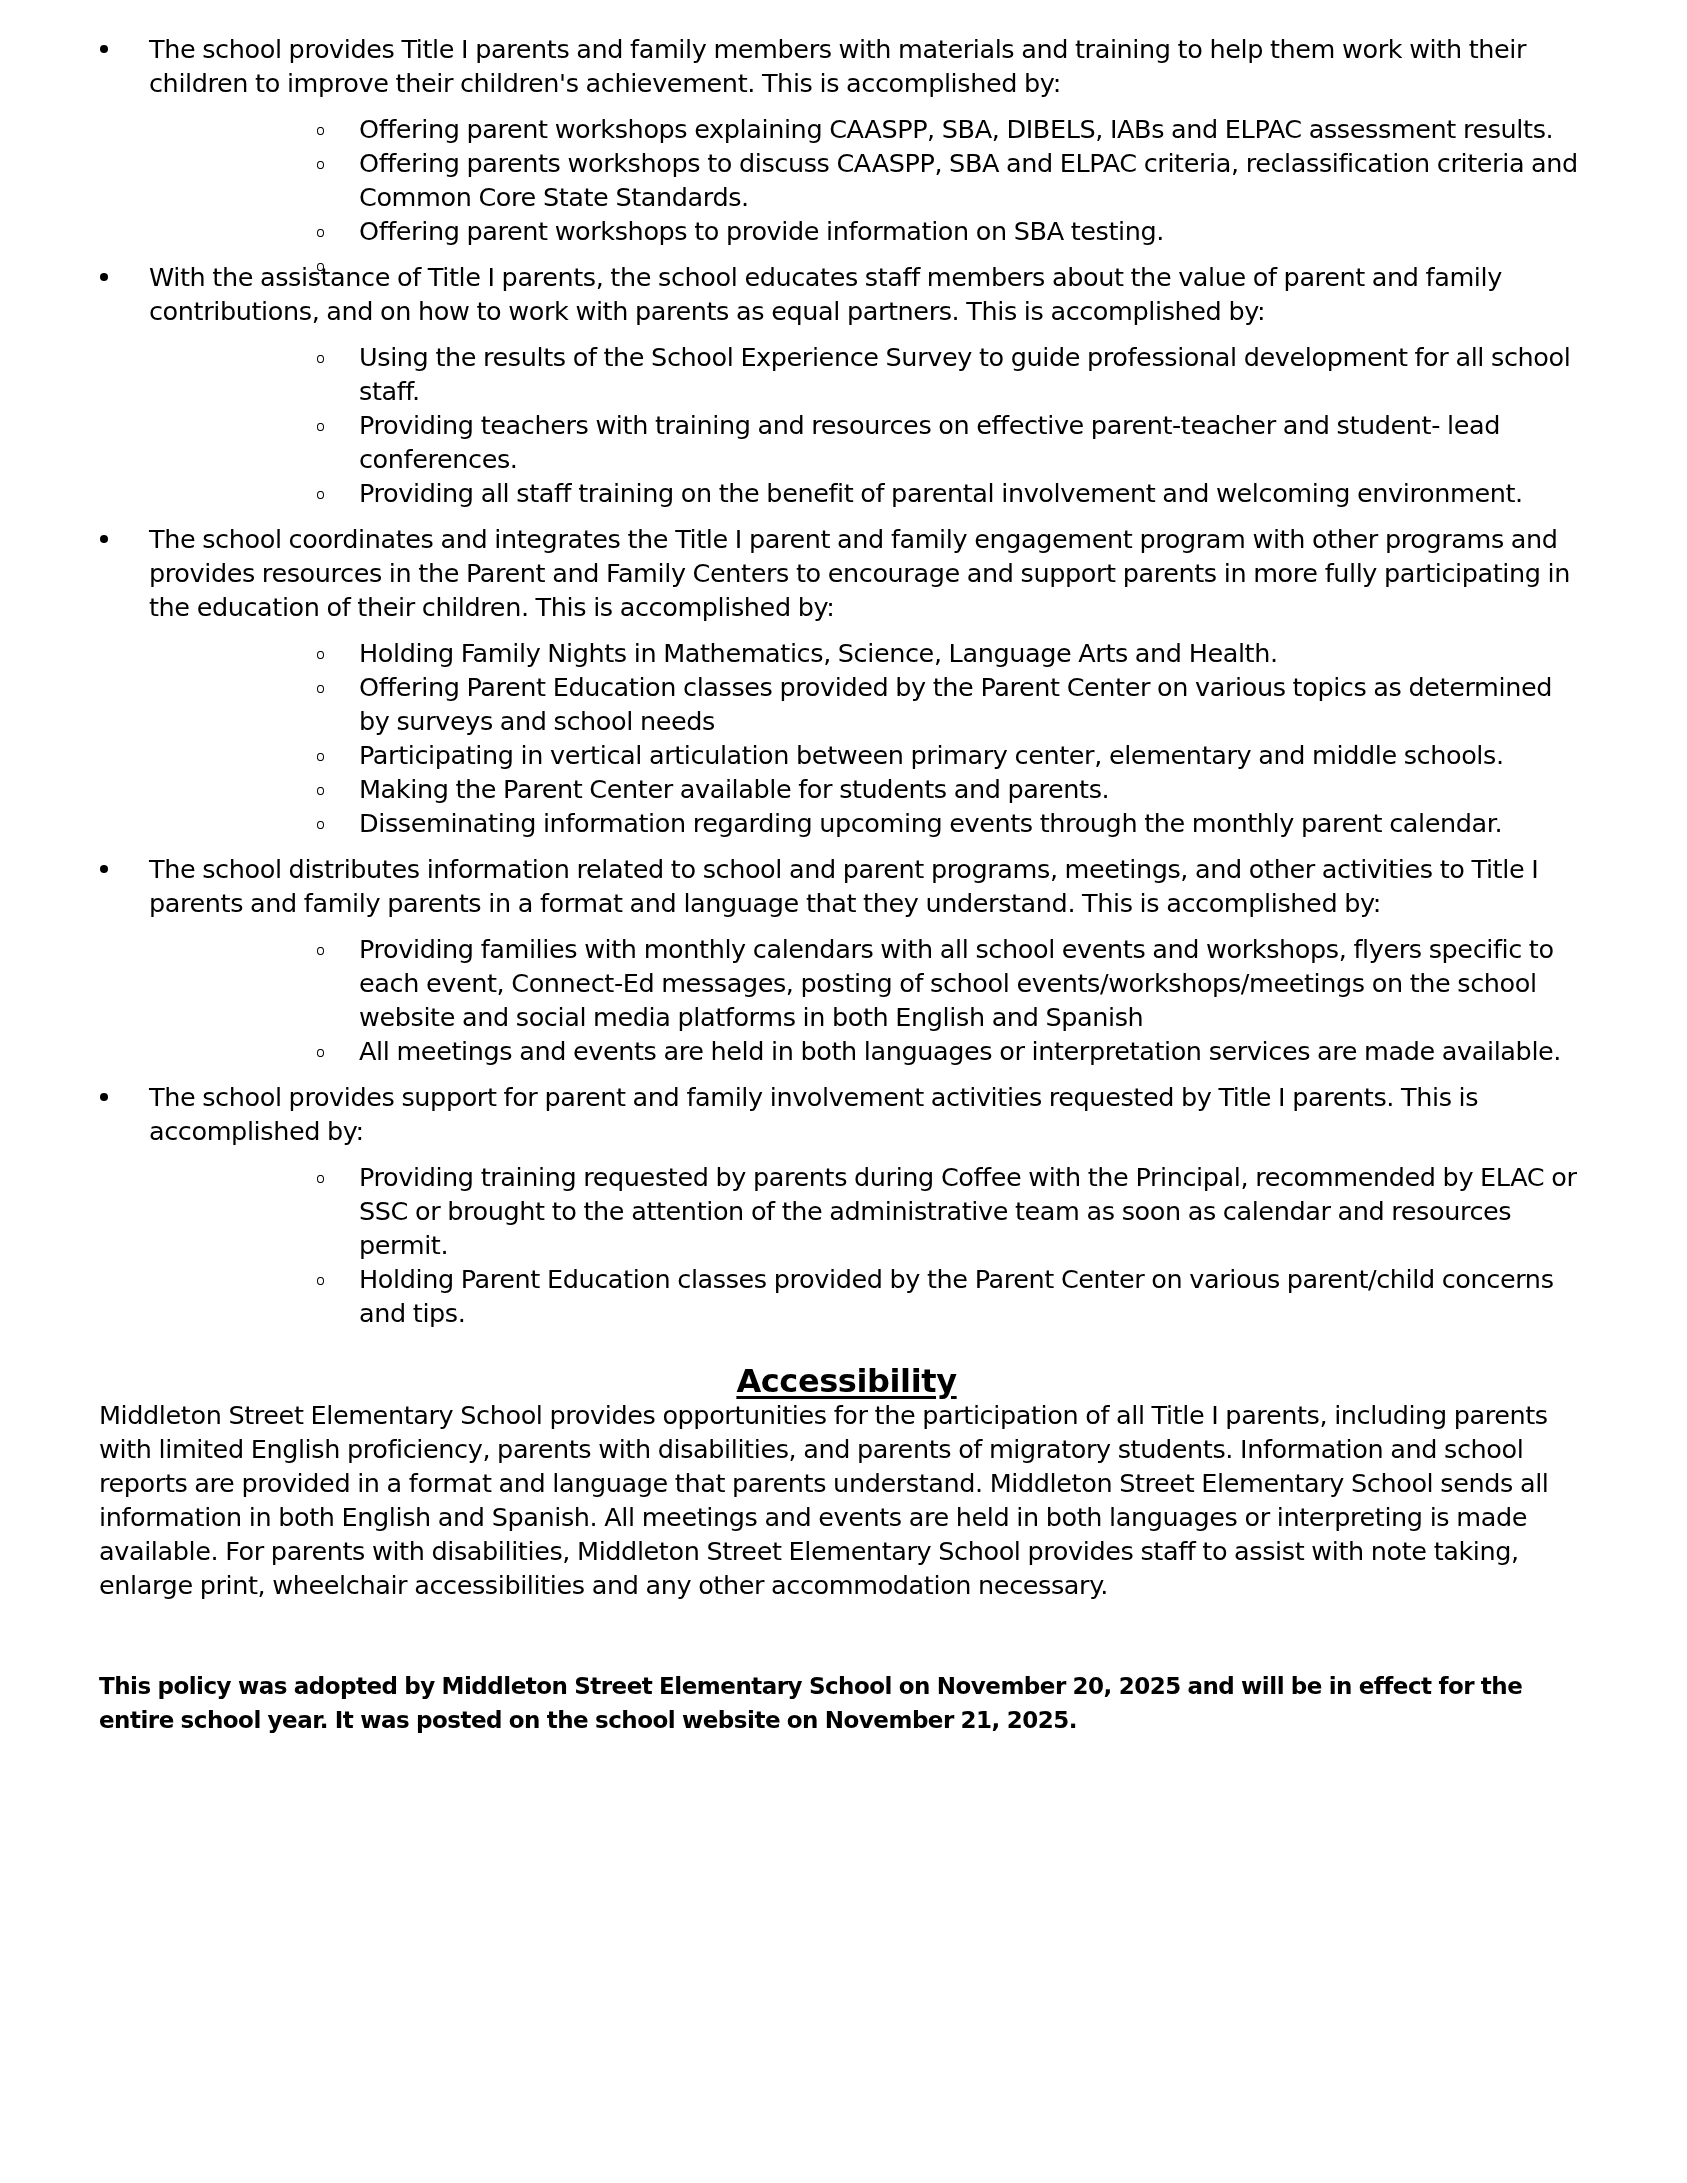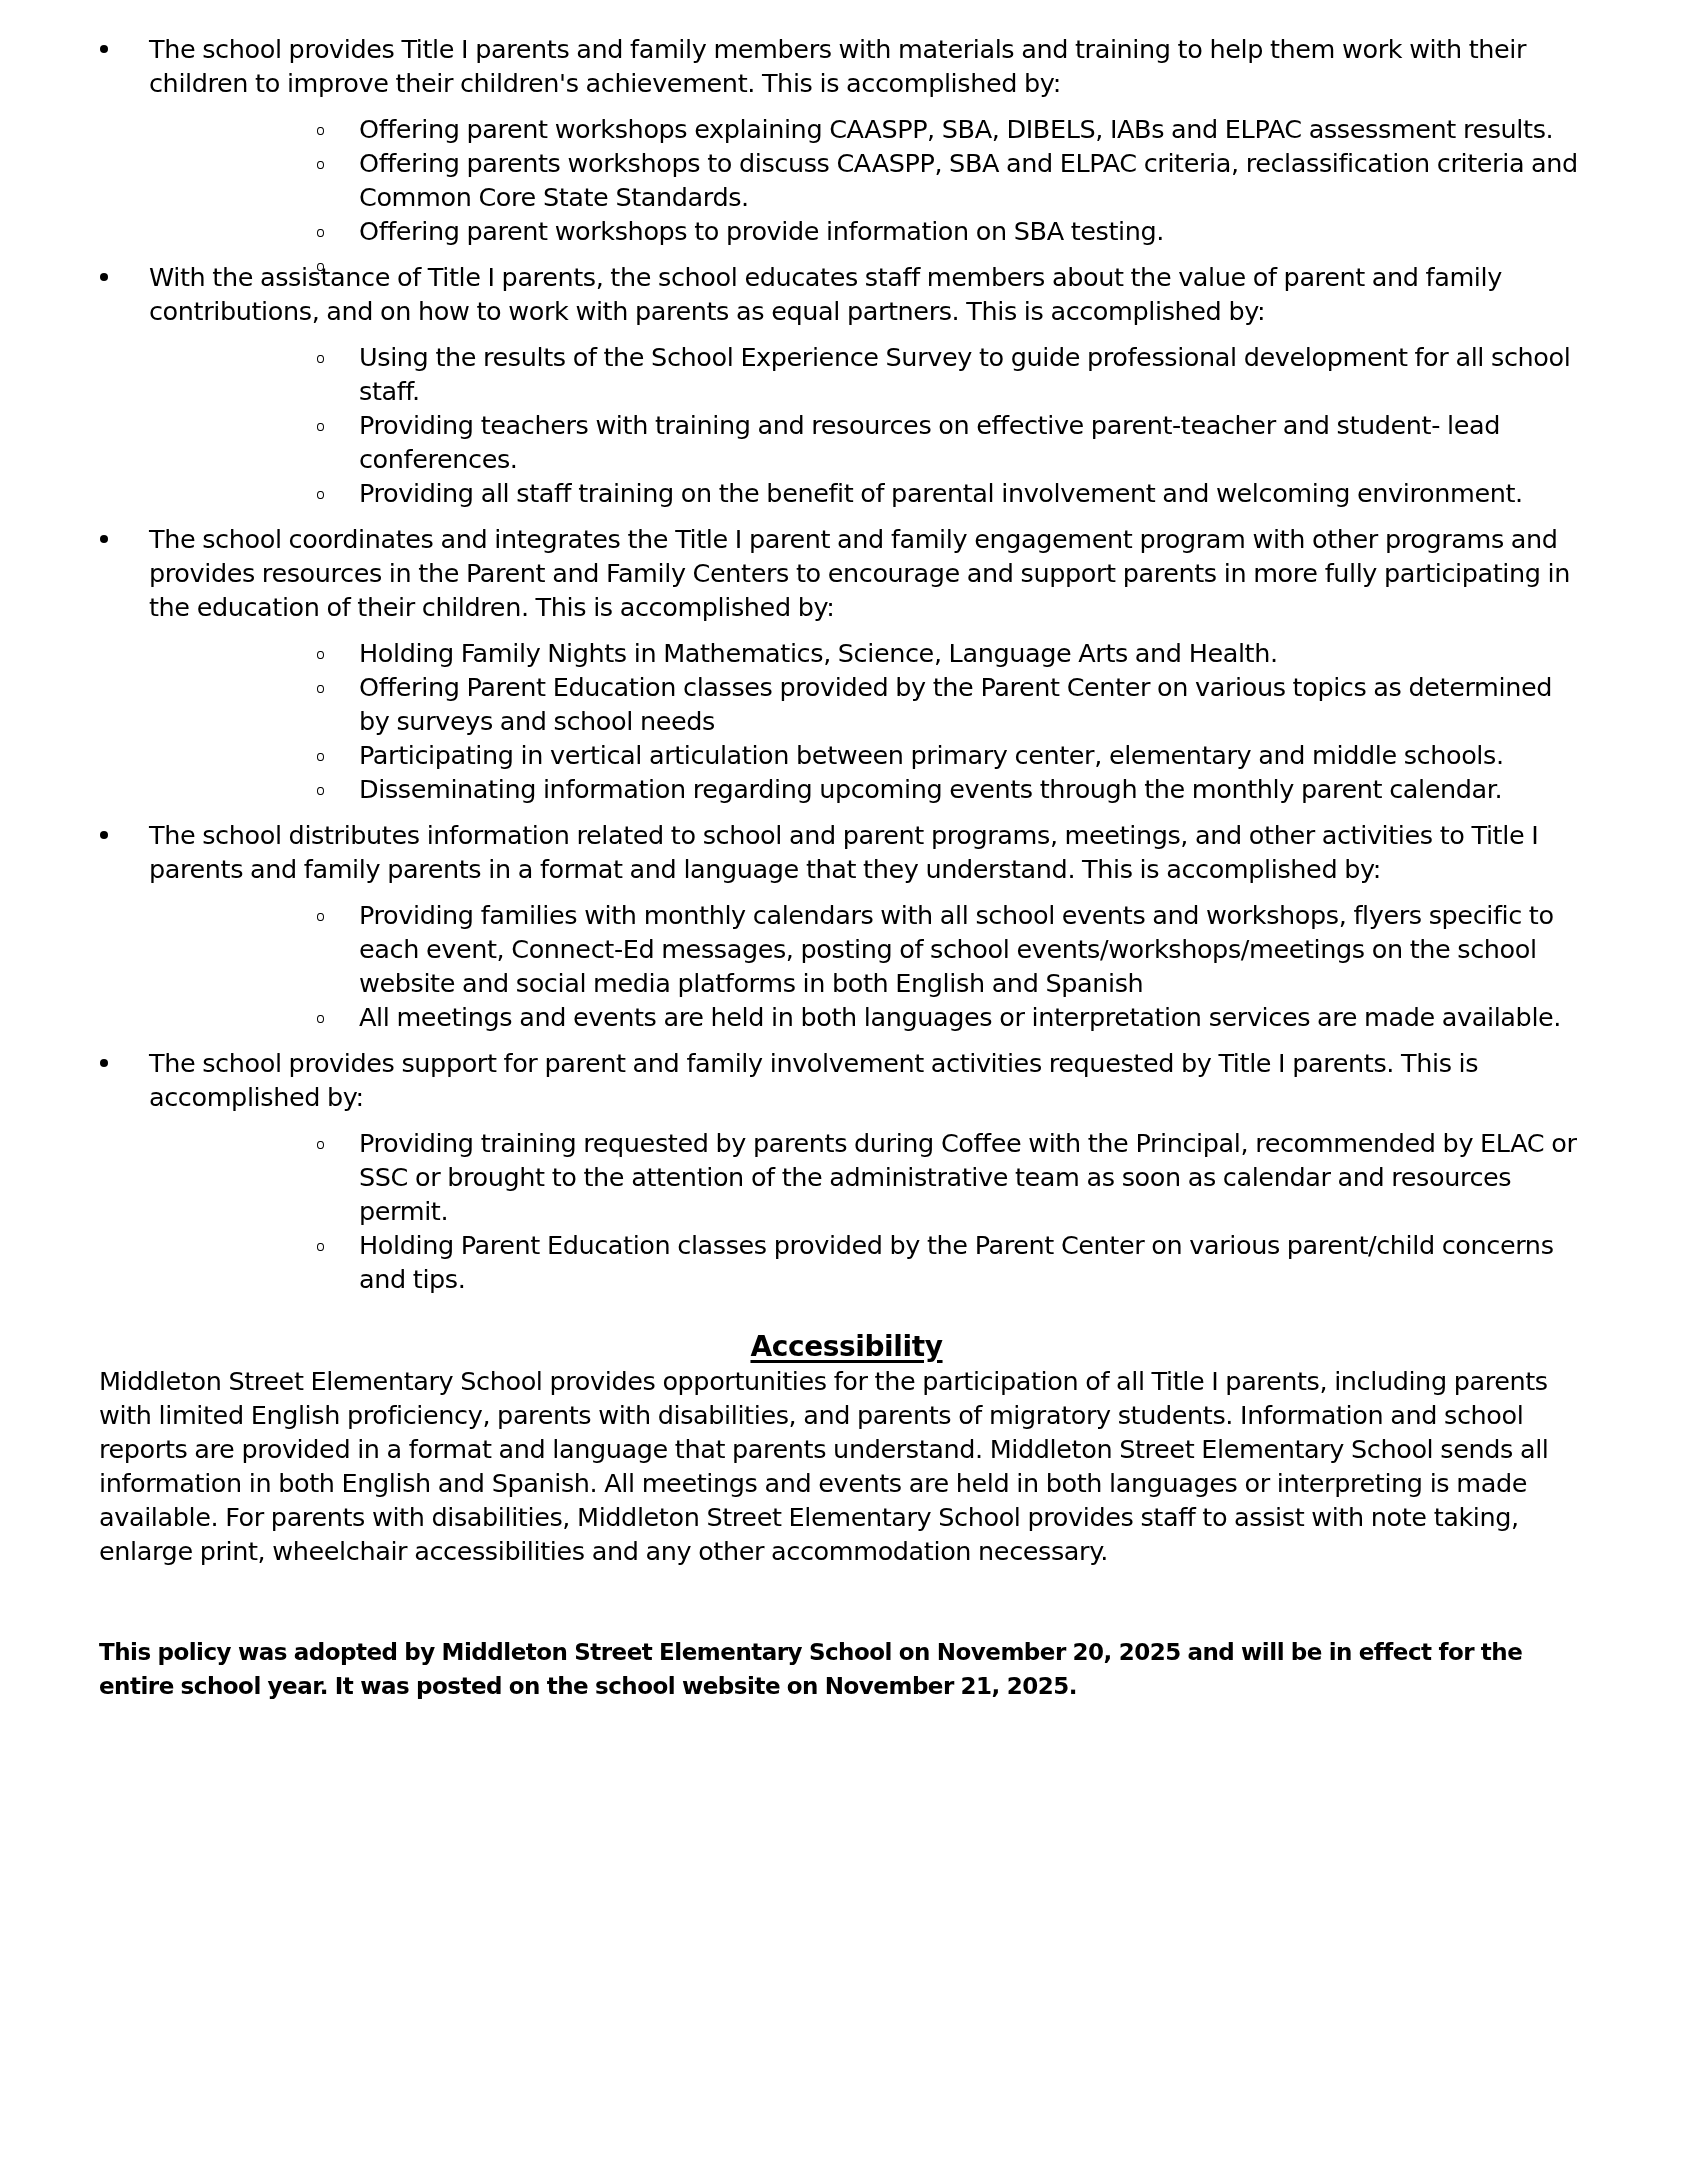--- a/index.html
+++ b/index.html
@@ -18,21 +18,21 @@
   }
   ul.sub { list-style: none; margin: 12px; padding: 0; }
   li.subitem { position: relative; padding-left: 198px; }
   .sub-bullet {
     position: absolute; left: 156px; top: 14.6px; width: 6.6px; height: 8.6px;
     border: 1.3px solid #000; border-radius: 50%; box-sizing: border-box;
   }
   .heading {
     text-align: center; font-weight: bold; text-decoration: underline;
     text-decoration-thickness: 2.6px; text-underline-offset: 4px;
-    font-size: 28px; line-height: 34px; margin-top: 34px;
+    font-size: 32px; line-height: 34px; margin-top: 34px;
     letter-spacing: -0.4px;
   }
   .para { margin: 0; }
   .footer-note {
     margin-top: 67px; font-weight: bold; font-size: 23px; line-height: 34px;
     letter-spacing: -0.5px; word-spacing: -0.7px;
   }
 </style>
 </head>
 <body>
@@ -61,20 +61,21 @@
       </ul>
     </li>
 
     <li class="item">
       <span class="bullet"></span>
       <span>The school coordinates and integrates the Title I parent and family engagement program with other programs and provides resources in the Parent and Family Centers to encourage and support parents in more fully participating in the education of their children. This is accomplished by:</span>
       <ul class="sub">
         <li class="subitem"><span class="sub-bullet"></span><span>Holding Family Nights in Mathematics, Science, Language Arts and Health.</span></li>
         <li class="subitem"><span class="sub-bullet"></span><span>Offering Parent Education classes provided by the Parent Center on various topics as determined by surveys and school needs</span></li>
         <li class="subitem"><span class="sub-bullet"></span><span>Participating in vertical articulation between primary center, elementary and middle schools.</span></li>
+        <li class="subitem"><span class="sub-bullet"></span><span>Making the Parent Center available for students and parents.</span></li>
         <li class="subitem"><span class="sub-bullet"></span><span>Disseminating information regarding upcoming events through the monthly parent calendar.</span></li>
       </ul>
     </li>
 
     <li class="item">
       <span class="bullet"></span>
       <span>The school distributes information related to school and parent programs, meetings, and other activities to Title I parents and family parents in a format and language that they understand. This is accomplished by:</span>
       <ul class="sub">
         <li class="subitem"><span class="sub-bullet"></span><span>Providing families with monthly calendars with all school events and workshops, flyers specific to each event, Connect-Ed messages, posting of school events/workshops/meetings on the school website and social media platforms in both English and Spanish</span></li>
         <li class="subitem"><span class="sub-bullet"></span><span>All meetings and events are held in both languages or interpretation services are made available.</span></li>

